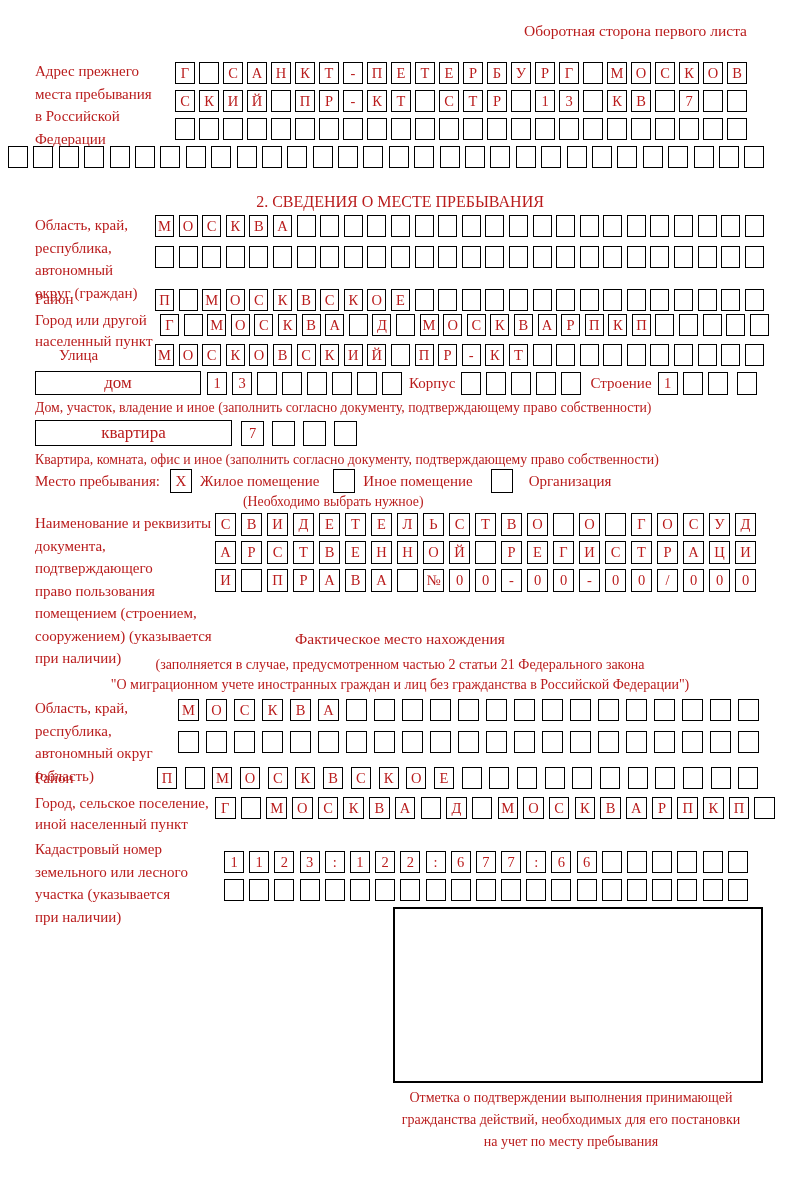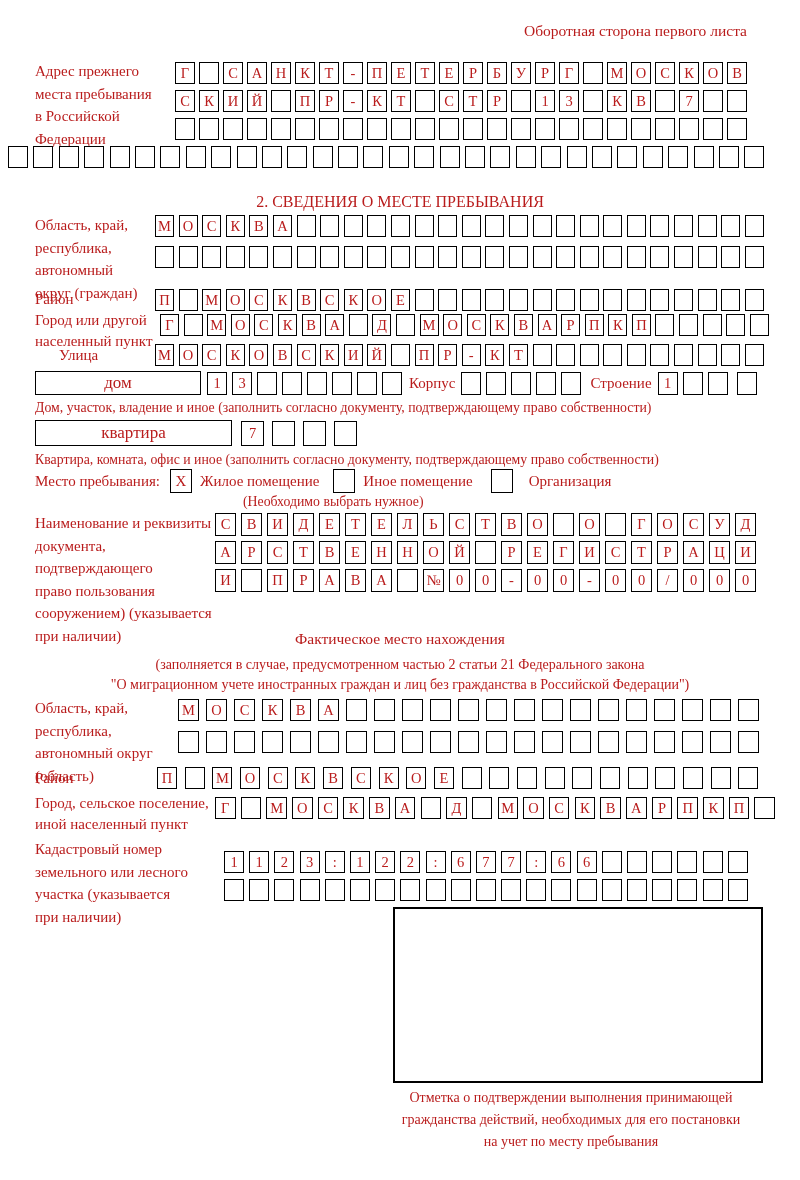--- a/index.html
+++ b/index.html
@@ -380,20 +380,21 @@
     <div style="margin:0 18px 0 8px;">Иное помещение</div>
     <div class="chk"></div>
     <div style="margin-left:16px;">Организация</div>
   </div>
   <div class="abs cap" style="left:243px;top:494px;">(Необходимо выбрать нужное)</div>
 
   <div class="abs lbl" style="left:35px;top:512px;width:180px;">
     <div>Наименование и реквизиты</div>
     <div>документа, подтверждающего</div>
     <div>право пользования</div>
+    <div>помещением (строением,</div>
     <div>сооружением) (указывается</div>
     <div>при наличии)</div>
   </div>
   <div class="abs grid gdoc" style="left:215px;top:513px;">
       <span class="cell">С</span>
       <span class="cell">В</span>
       <span class="cell">И</span>
       <span class="cell">Д</span>
       <span class="cell">Е</span>
       <span class="cell">Т</span>

